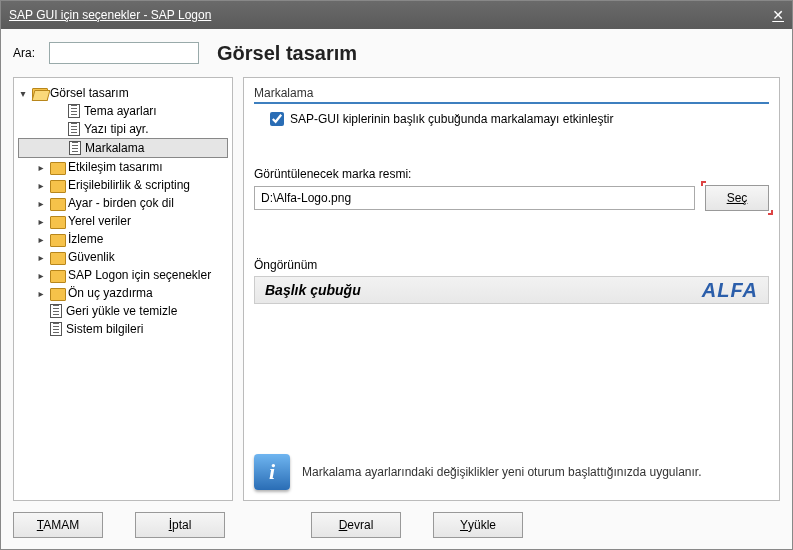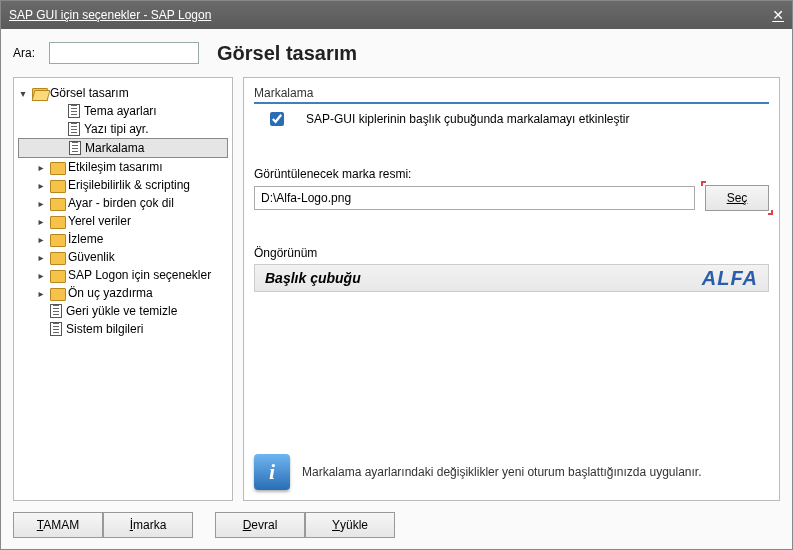--- a/index.html
+++ b/index.html
@@ -21,35 +21,35 @@
 .toggle { width:10px; display:inline-block; color:#444; font-size:10px; text-align:center; }
 .folder-icon { width:14px; height:11px; display:inline-block; position:relative; }
 .folder-icon::before { content:""; position:absolute; left:0; top:0; width:14px; height:11px; background:#f6c24a; border:1px solid #b8861b; border-radius:1px; }
 .folder-icon.open::after { content:""; position:absolute; left:1px; top:2px; width:14px; height:9px; background:#fad97a; border:1px solid #b8861b; transform:skewX(-15deg); border-radius:1px; }
 .doc-icon { width:12px; height:14px; border:1px solid #555; background:#fff; display:inline-block; position:relative; }
 .doc-icon::before,.doc-icon::after { content:""; position:absolute; left:2px; right:2px; height:1px; background:#666; }
 .doc-icon::before { top:3px; box-shadow:0 3px 0 #666, 0 6px 0 #666; }
 .main-pane { flex:1; border:1px solid #bbb; background:#fff; padding:6px 10px 10px 10px; display:flex; flex-direction:column; overflow:hidden; }
 .section-header { font-size:12px; color:#333; height:20px; display:flex; align-items:center; border-bottom:2px solid #3d7fbf; margin-bottom:8px; width:100%; }
 .section-header span { background:#fff; padding-right:6px; }
-.checkrow { display:flex; align-items:center; gap:22px; font-size:12px; margin-bottom:10px;padding-left:16px; }
+.checkrow { display:flex; align-items:center; gap:6px; font-size:12px; margin-bottom:10px;padding-left:16px; }
 .checkrow input { accent-color:#2a6db5; width:14px; height:14px; }
 .field-label { font-size:12px; margin-bottom:4px; display:block;margin-top:31px; }
-.filerow { display:flex; gap:10px; align-items:center; margin-bottom:4px;justify-content:center; }
+.filerow { display:flex; gap:10px; align-items:center; margin-bottom:16px;justify-content:center; }
 .filepath { flex:1; height:24px; border:1px solid #aaa; font-size:12px; padding:2px 6px; background:#fff; }
 .sec-btn { width:64px; height:26px; background:linear-gradient(#f6f6f6,#e6e6e6); border:1px solid #999; font-size:12px; cursor:pointer; position:relative; }
 .bracket { position:absolute; width:5px; height:5px; border:2px solid #d44; }
 .br-tl { left:-4px; top:-4px; border-right:none; border-bottom:none; }
 .br-br { right:-4px; bottom:-4px; border-left:none; border-top:none; }
 .preview-box { height:28px; background:linear-gradient(#f2f2f2,#e8e8e8); border:1px solid #ccc; display:flex; align-items:center; justify-content:space-between; padding:4px 10px; font-style:italic; font-weight:bold; font-size:14px; }
 .alfa-logo { font-family: Arial, sans-serif; font-style:italic; font-weight:900; color:#2b5eaa; font-size:20px; letter-spacing:1px; }
 .spacer { flex:1; }
 .info-row { display:flex; align-items:center; gap:12px; font-size:12px; color:#333; margin-top:auto; padding-top:8px; }
 .info-icon { width:36px; height:36px; background:linear-gradient(#6fb5f0,#2a6db5); border-radius:4px; display:flex; align-items:center; justify-content:center; color:#fff; font-family:Georgia,serif; font-style:italic; font-size:22px; font-weight:bold; box-shadow:0 2px 3px rgba(0,0,0,0.3); }
-.button-row { display:flex; gap:0; height:40px; align-items:center; padding-top:8px; }
+.button-row { display:flex; gap:32px; height:40px; align-items:center; padding-top:8px; }
 .button-row .gap { width:22px; }
 .btn { width:90px; height:26px; background:linear-gradient(#f6f6f6,#e6e6e6); border:1px solid #999; font-size:12px; cursor:pointer; }
 .btn .u { text-decoration:underline; }
 </style>
 </head>
 <body>
 
 <div class="titlebar">
   <span>SAP GUI için seçenekler - SAP Logon</span>
   <span class="close">✕</span>
@@ -168,18 +168,18 @@
 
       <div class="info-row">
         <div class="info-icon">i</div>
         <span>Markalama ayarlarındaki değişiklikler yeni oturum başlattığınızda uygulanır.</span>
       </div>
     </div>
   </div>
 
   <div class="button-row">
     <button class="btn"><span class="u">T</span><span>AMAM</span></button>
-    <button class="btn"><span class="u">İ</span><span>marka</span></button>
+    <button class="btn"><span class="u">İ</span><span>ptal</span></button>
     <div class="gap"></div>
     <button class="btn"><span class="u">D</span><span>evral</span></button>
     <button class="btn"><span class="u">Y</span><span>yükle</span></button>
   </div>
 </div>
 
 </body></html>

